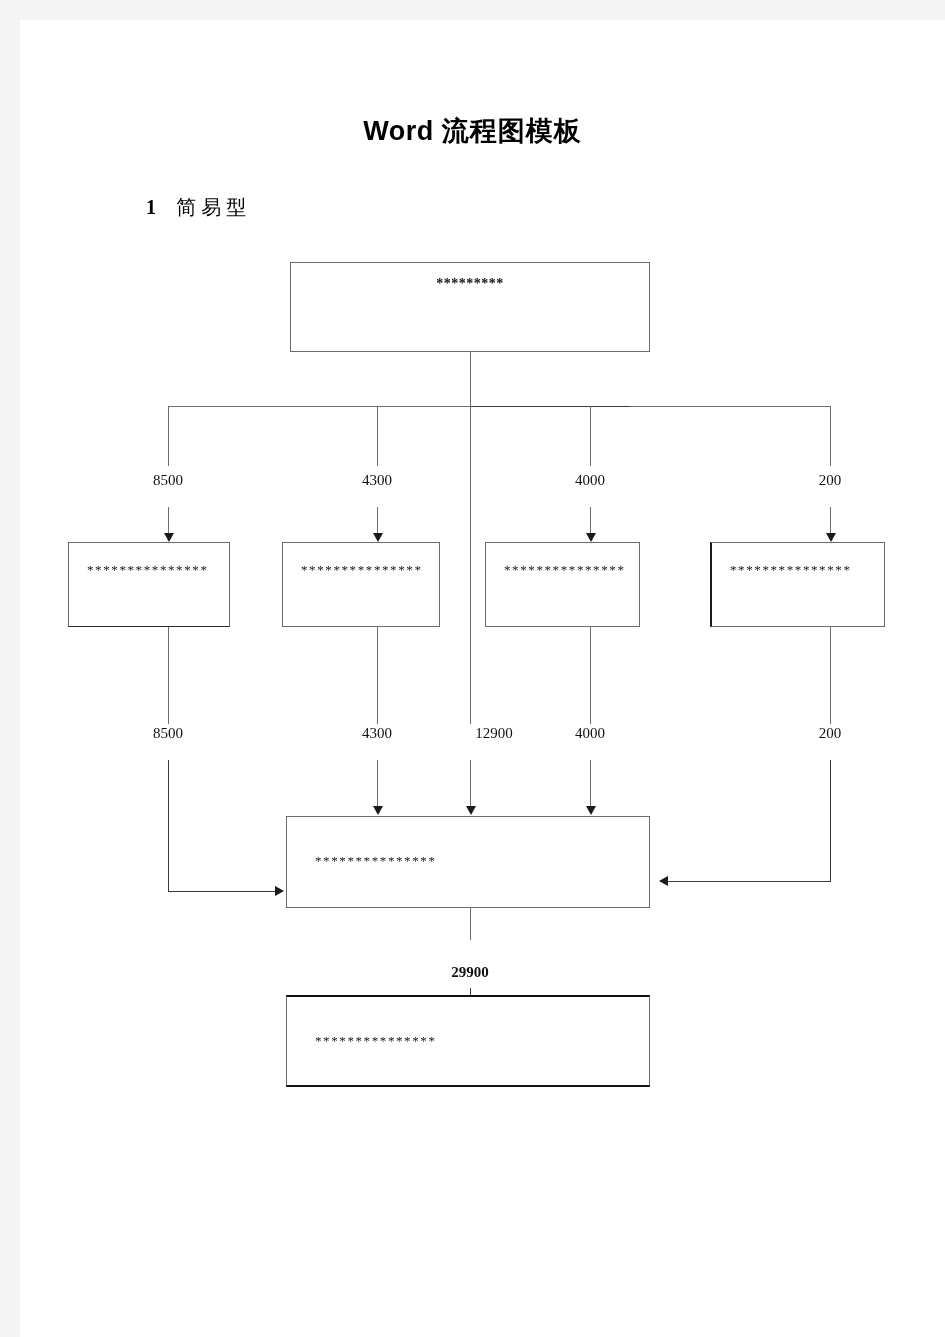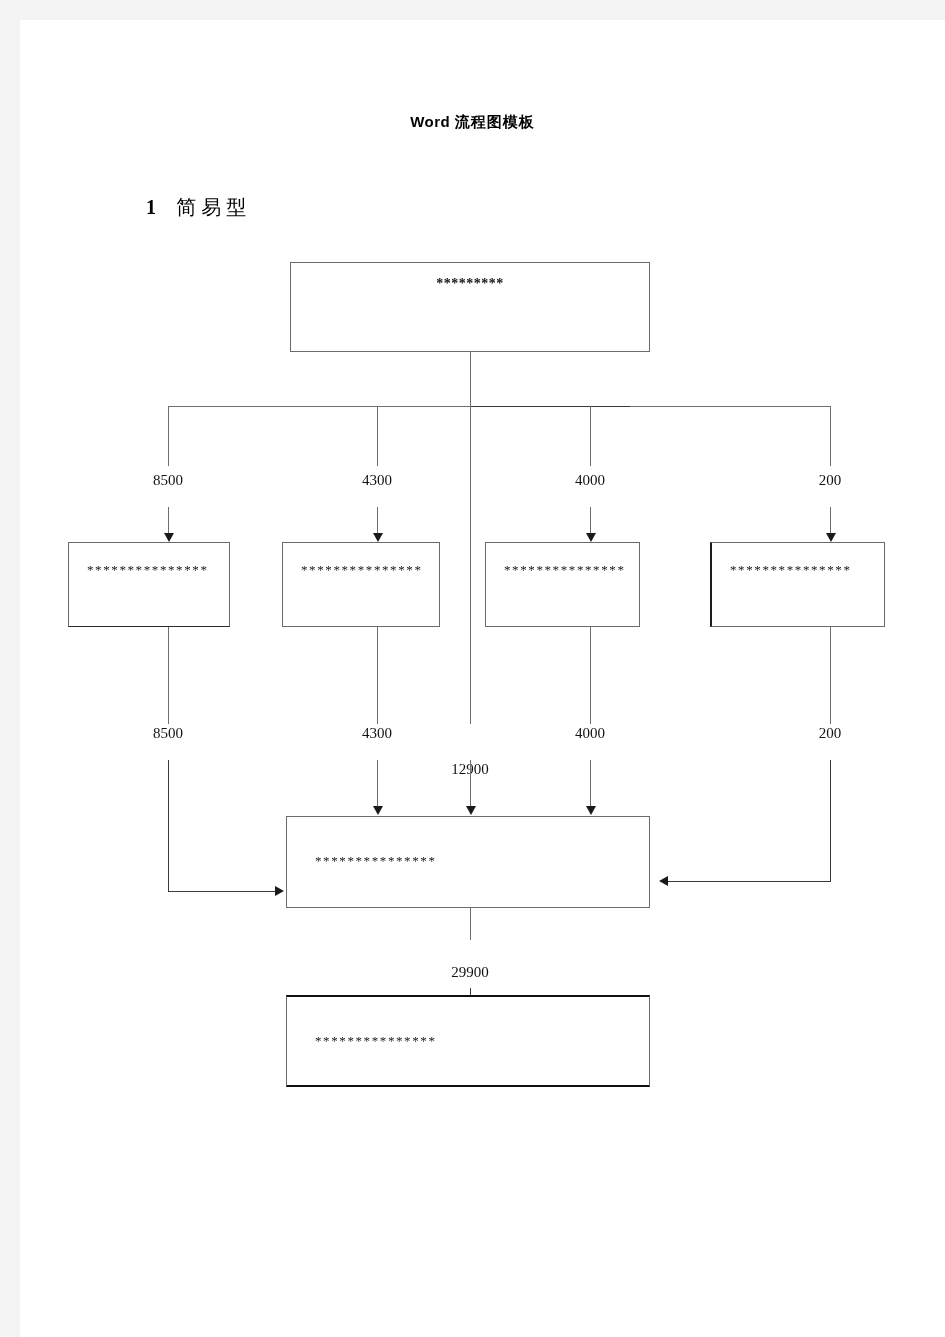--- a/index.html
+++ b/index.html
@@ -22,21 +22,21 @@
     background: #ffffff;
   }
   #doc-title {
     position: absolute;
     left: 0;
     top: 93px;
     width: 905px;
     text-align: center;
     font-family: "Liberation Sans", sans-serif;
     font-weight: bold;
-    font-size: 15px;
+    font-size: 27px;
     color: #000;
     letter-spacing: 0.5px;
   }
   #doc-title .cjk {
     font-family: "DejaVu Serif", serif;
     font-weight: bold;
     letter-spacing: 1px;
   }
   #section-heading {
     position: absolute;
@@ -194,21 +194,21 @@
       <span class="txt">***************</span>
     </div>
     <div class="node node-mid" id="node-mid-3">
       <span class="txt">***************</span>
     </div>
     <div class="node node-mid" id="node-mid-4">
       <span class="txt">***************</span>
     </div>
 
     <div class="ln-v" style="left:450px; top:386px; height:318px;"></div>
-    <div class="edge-label" style="left:405px; top:705px; width:90px;margin-top:36px;">12900</div>
+    <div class="edge-label" style="left:429px; top:705px; width:90px;">12900</div>
     <div class="ln-v" style="left:450px; top:740px; height:47px;"></div>
     <div class="arrow-d" style="left:446px; top:786px;"></div>
 
     <div class="ln-v" style="left:148px; top:607px; height:97px;"></div>
     <div class="edge-label" style="left:103px; top:705px; width:90px;">8500</div>
     <div class="ln-v dark" style="left:148px; top:740px; height:131px;"></div>
     <div class="ln-h dark" style="left:148px; top:871px; width:108px;"></div>
     <div class="arrow-r" style="left:255px; top:866px;"></div>
 
     <div class="ln-v" style="left:357px; top:607px; height:97px;"></div>
@@ -225,21 +225,21 @@
     <div class="edge-label" style="left:765px; top:705px; width:90px;">200</div>
     <div class="ln-v dark" style="left:810px; top:740px; height:121px;"></div>
     <div class="ln-h dark" style="left:648px; top:861px; width:163px;"></div>
     <div class="arrow-l" style="left:639px; top:856px;"></div>
 
     <div class="node" id="node-merge">
       <span class="txt">***************</span>
     </div>
 
     <div class="ln-v" style="left:450px; top:888px; height:32px;"></div>
-    <div class="edge-label" style="left:405px; top:944px; width:90px;">29900</div>
+    <div class="edge-label" style="left:405px; top:944px; width:90px;font-weight:bold;">29900</div>
     <div class="ln-v dark" style="left:450px; top:968px; height:32px;"></div>
     <div class="arrow-d" style="left:446px; top:996px;"></div>
 
     <div class="node" id="node-final">
       <span class="txt">***************</span>
     </div>
 
   </div>
 </div>
 

